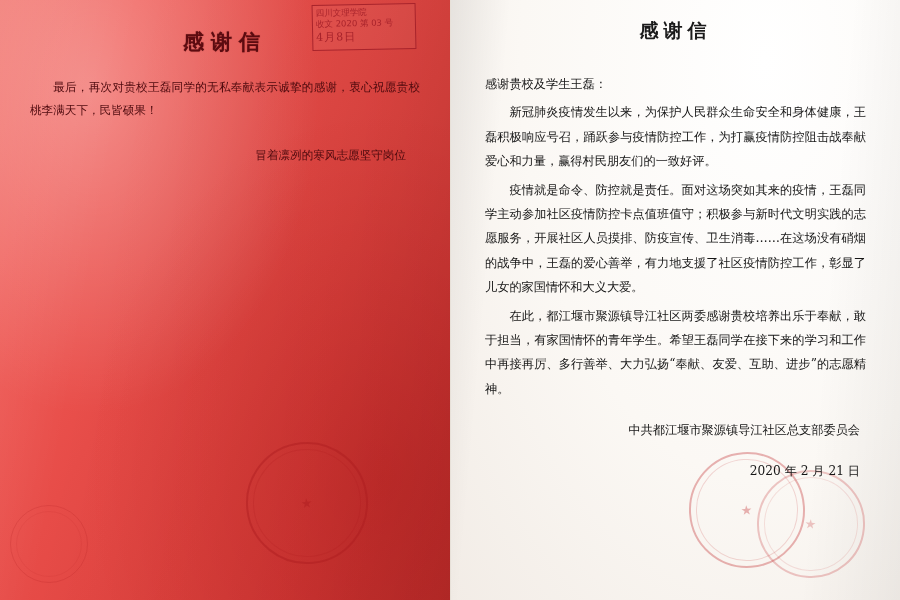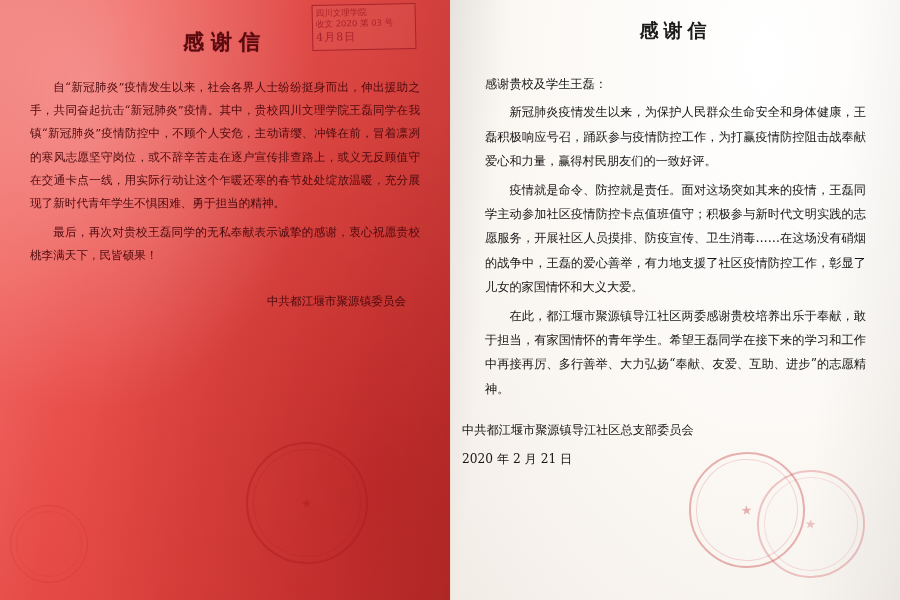--- a/index.html
+++ b/index.html
@@ -175,28 +175,28 @@
     line-height: 2.0;
     color: #161616;
     text-align: justify;
     text-justify: inter-ideograph;
   }
   .body-right p { margin: 0 0 4px 0; }
   .sign-right {
     position: relative;
     z-index: 4;
     margin: 18px 40px 0 0;
-    text-align: left;
+    text-align: right;
     font-family: "DejaVu Serif", "Liberation Serif", serif;
     font-size: 12.2px;
     line-height: 1.9;
     color: #161616;
     padding-left: 11px;
   }
-  .sign-right .date { margin-top: 6px; }
+  .sign-right .date { margin-top: 18px; }
   .seal-right-1 {
     width: 112px; height: 112px;
     left: 238px; top: 452px;
     border-color: rgba(198, 60, 62, 0.45);
     color: rgba(198, 60, 62, 0.45);
     transform: rotate(-4deg);
     opacity: 0.85;
   }
   .seal-right-2 {
     width: 104px; height: 104px;
@@ -224,26 +224,25 @@
     <div class="stamp-box">
       <span class="sb-row">四川文理学院</span>
       <span class="sb-row">收文  2020  第 03 号</span>
       <span class="sb-row sb-hand">4月8日</span>
     </div>
 
     <div class="title-left">感谢信</div>
 
     <div class="left-content">
       <div class="body-left">
-        <p class="indent">自“新冠肺炎”疫情发生以来，社会各界人士纷纷挺身而出，伸出援助之手，共同奋起抗击“新冠肺炎”疫情。其中，贵校四川文理学院王磊同学在我镇“新冠肺炎”疫情防控中，不顾个人安危，主动请缨、冲锋在前，冒着凛冽的寒风志愿坚守岗位，或不辞辛苦走在逐户宣传排查路上，或义无反顾值守在交通卡点一线，用实际行动让这个乍暖还寒的春节处处绽放温暖，充分展现了新时代青年学生不惧困难、勇于担当的精神。</p>
         <p class="indent">最后，再次对贵校王磊同学的无私奉献表示诚挚的感谢，衷心祝愿贵校桃李满天下，民皆硕果！</p>
       </div>
 
       <div class="sign-left">
-        <div>中共都江堰市聚源镇委员会</div>
+        <div>冒着凛冽的寒风志愿坚守岗位</div>
       </div>
     </div>
 
     <div class="seal seal-left-1">
       <div class="seal-ring"></div>
       <span class="seal-star">★</span>
     </div>
     <div class="seal seal-left-2">
       <div class="seal-ring"></div>
     </div>

